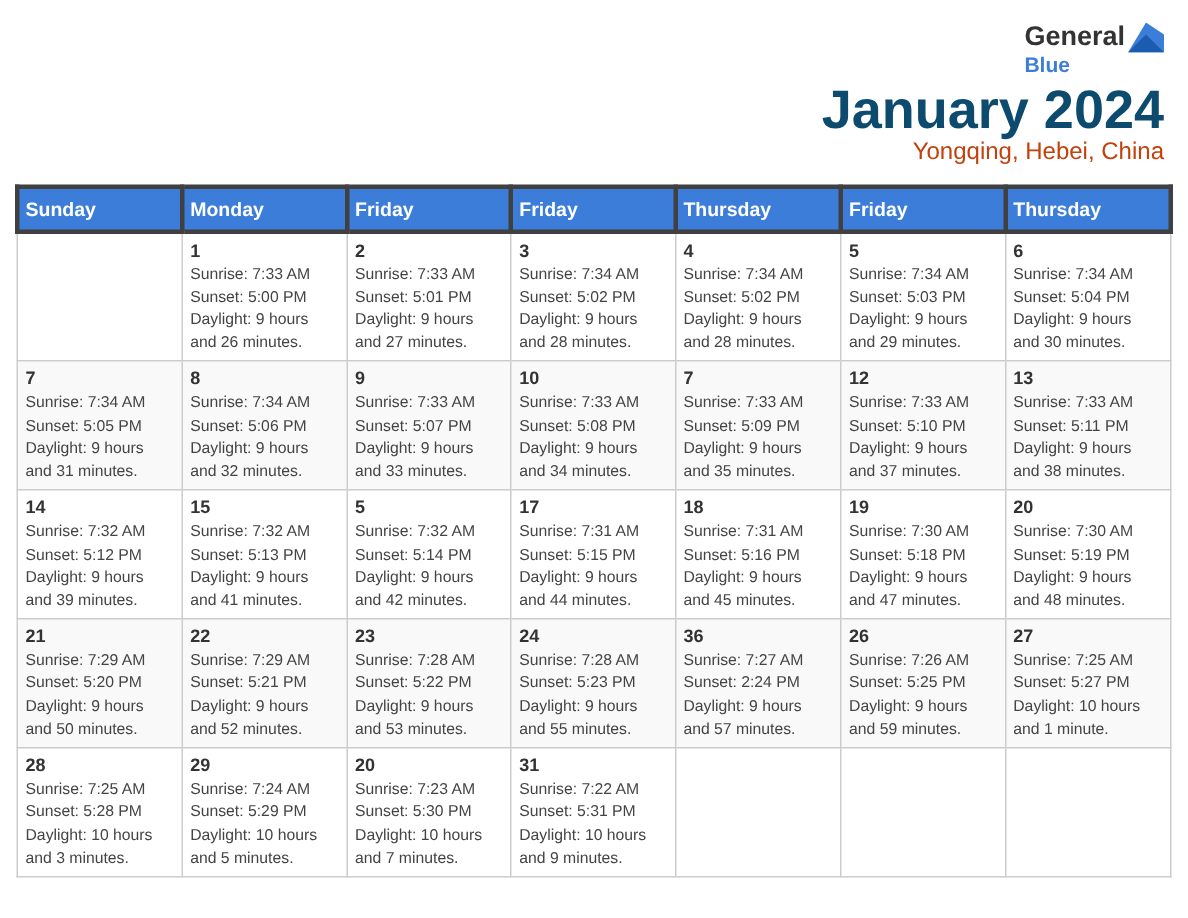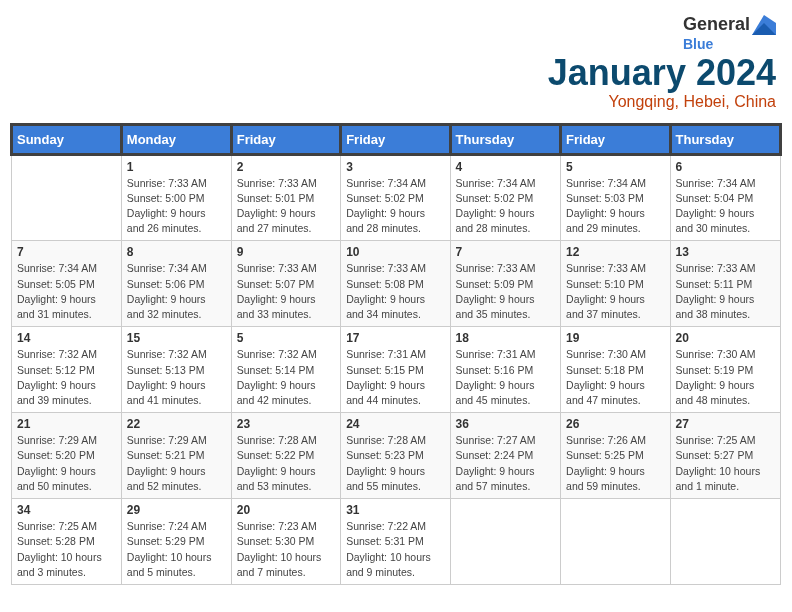--- a/index.html
+++ b/index.html
@@ -324,21 +324,21 @@
         <td>
           <span class="day-num">27</span>
           <div class="day-info" style="white-space: pre-line;">Sunrise: 7:25 AM
 Sunset: 5:27 PM
 Daylight: 10 hours
 and 1 minute.</div>
         </td>
       </tr>
       <tr>
         <td>
-          <span class="day-num">34</span>
+          <span class="day-num">28</span>
           <div class="day-info" style="white-space: pre-line;">Sunrise: 7:25 AM
 Sunset: 5:28 PM
 Daylight: 10 hours
 and 3 minutes.</div>
         </td>
         <td>
           <span class="day-num">29</span>
           <div class="day-info" style="white-space: pre-line;">Sunrise: 7:24 AM
 Sunset: 5:29 PM
 Daylight: 10 hours

